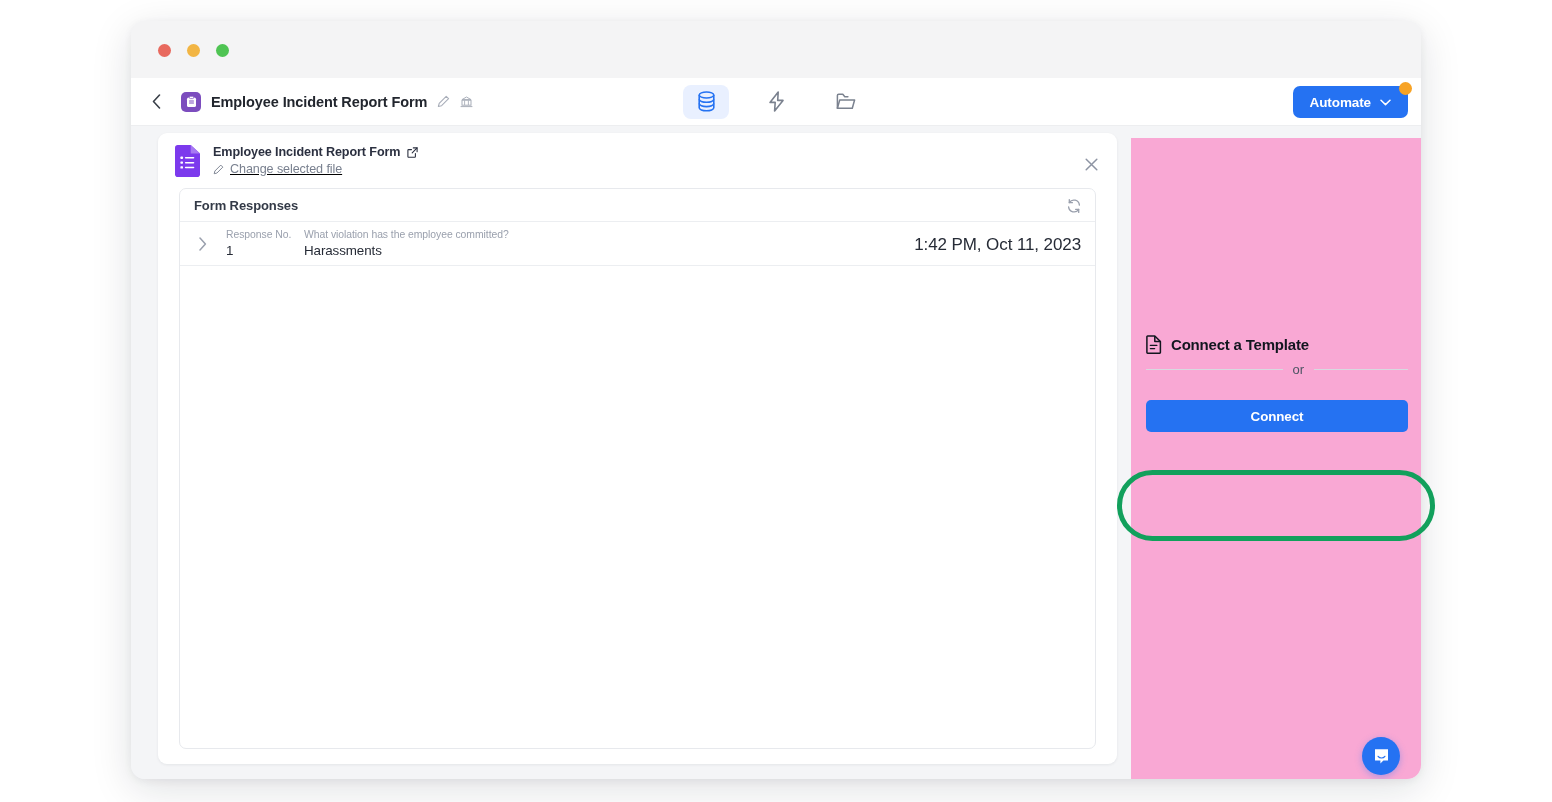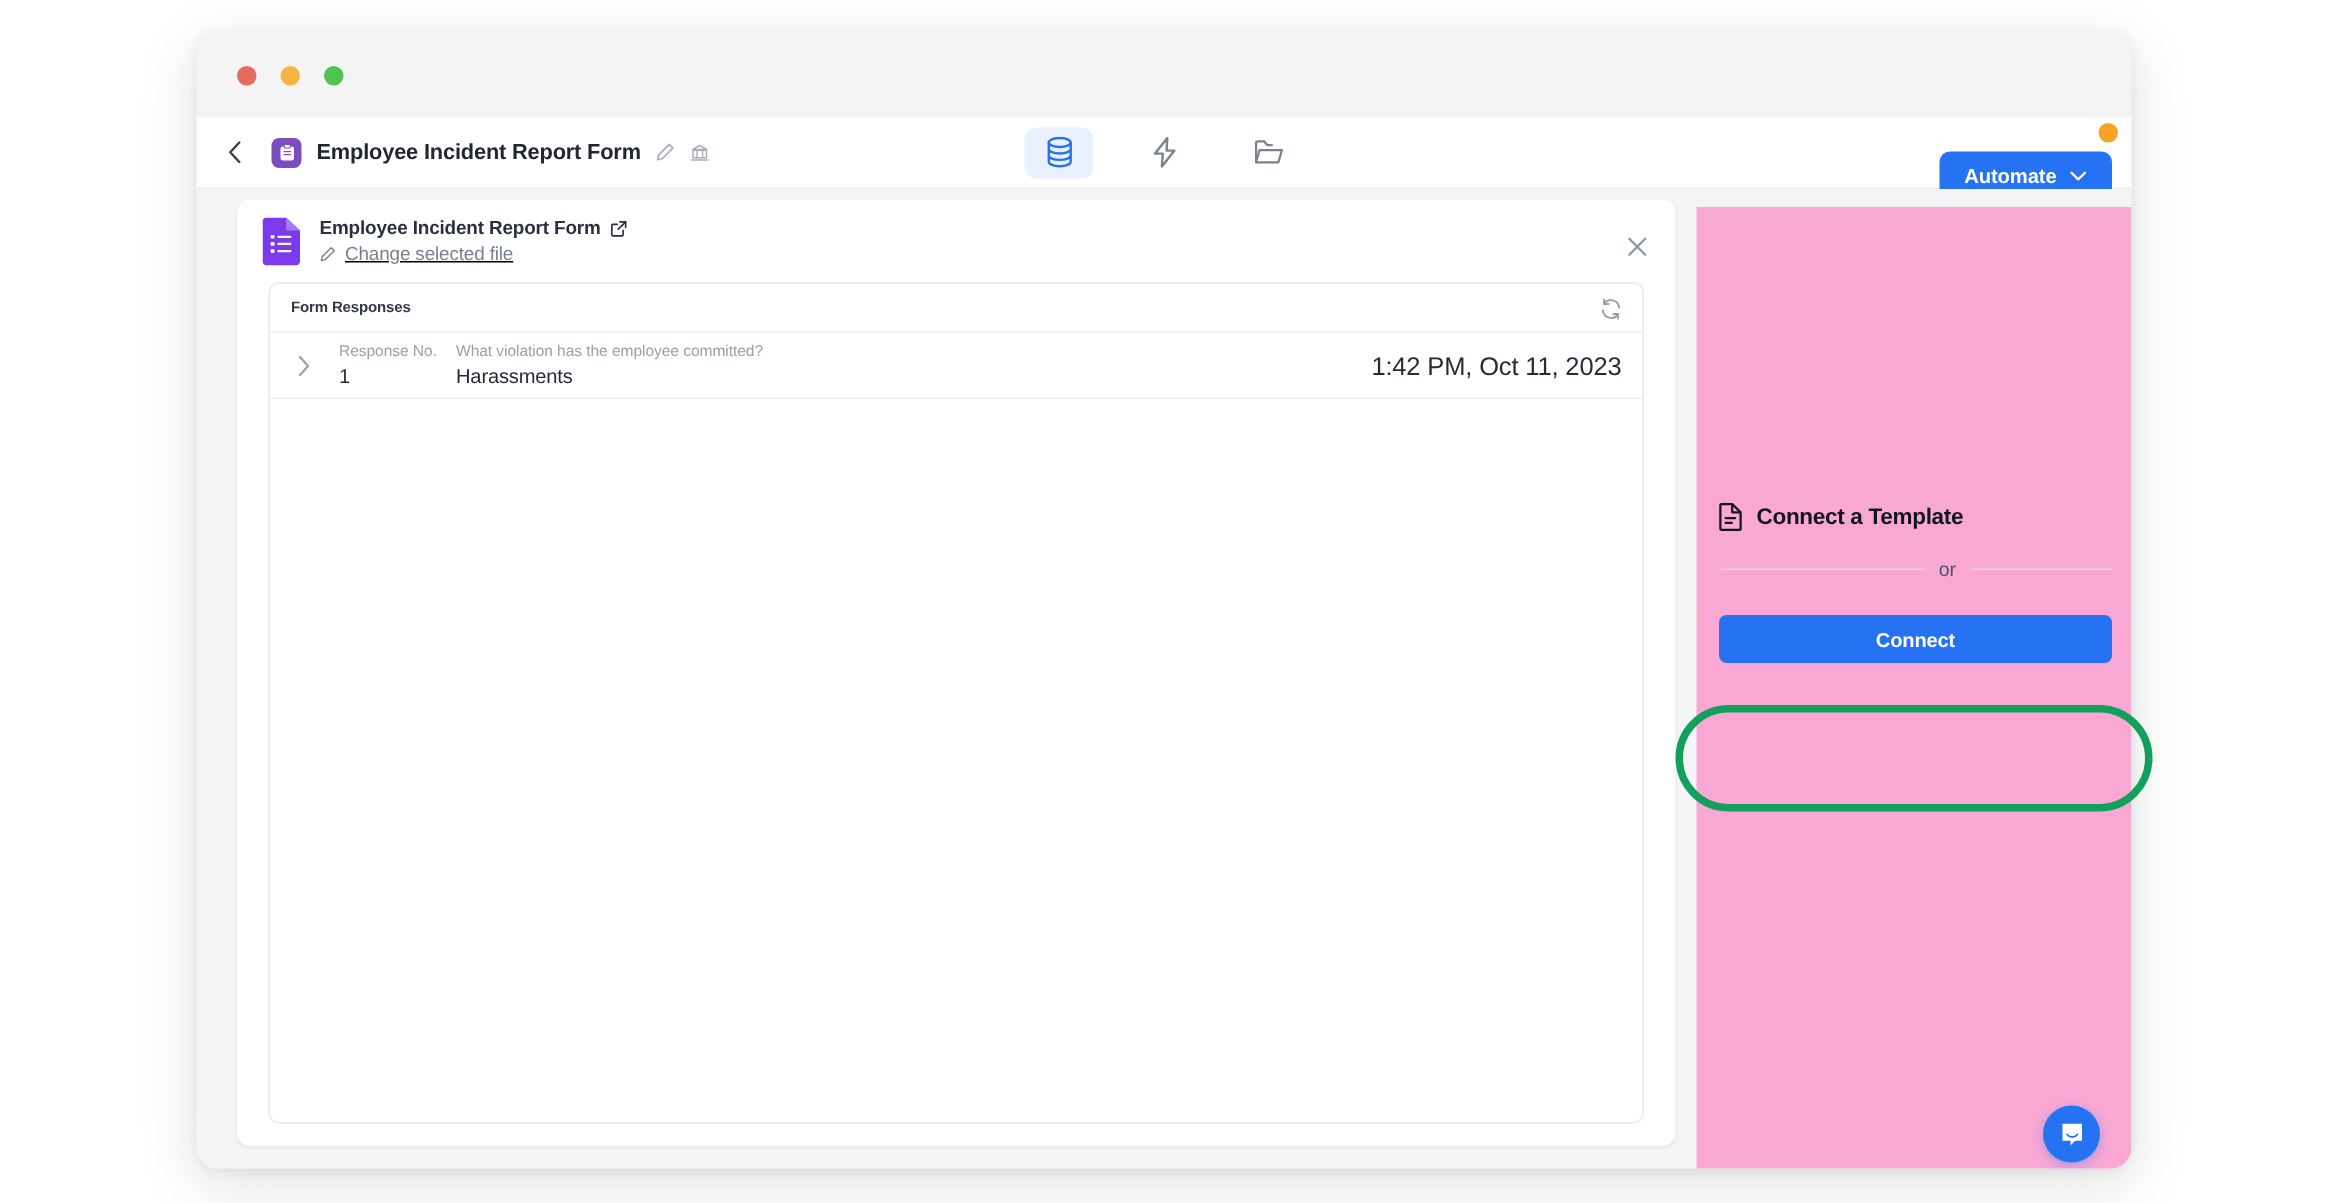--- a/index.html
+++ b/index.html
@@ -118,21 +118,20 @@
     border-radius: 7px;
     color: #ffffff;
     font-family: "Liberation Sans", sans-serif;
     font-size: 13.5px;
     font-weight: 700;
     letter-spacing: -0.1px;
     display: flex;
     align-items: center;
     gap: 9px;
     cursor: pointer;
-    margin-top: 15px;
   }
   .tb-badge {
     position: absolute;
     right: 9px;
     top: 4px;
     width: 13px; height: 13px;
     border-radius: 50%;
     background: #f7a325;
   }
 
@@ -215,21 +214,21 @@
   }
   .table-head {
     position: relative;
     height: 33px;
     border-bottom: 1px solid #eceef1;
     display: flex;
     align-items: center;
     padding: 0 14px;
   }
   .table-head-title {
-    font-size: 10px;
+    font-size: 13px;
     font-weight: 600;
     color: #333a47;
     letter-spacing: -0.1px;
   }
   .refresh-btn {
     position: absolute;
     right: 12px;
     top: 7px;
     width: 19px; height: 19px;
     display: flex; align-items: center; justify-content: center;
@@ -303,21 +302,21 @@
     letter-spacing: -0.2px;
   }
   .panel-desc {
     margin-top: 15px;
     font-size: 13.4px;
     line-height: 19.5px;
     color: #4c5463;
     letter-spacing: -0.1px;
   }
   .or-divider {
-    margin-top: 18px;
+    margin-top: 8px;
     display: flex;
     align-items: center;
     gap: 10px;
   }
   .or-line { height: 1px; background: #d7dae0; }
   .or-line.left  { flex: 1.45; }
   .or-line.right { flex: 1; }
   .or-text {
     font-size: 13px;
     color: #4c5463;

